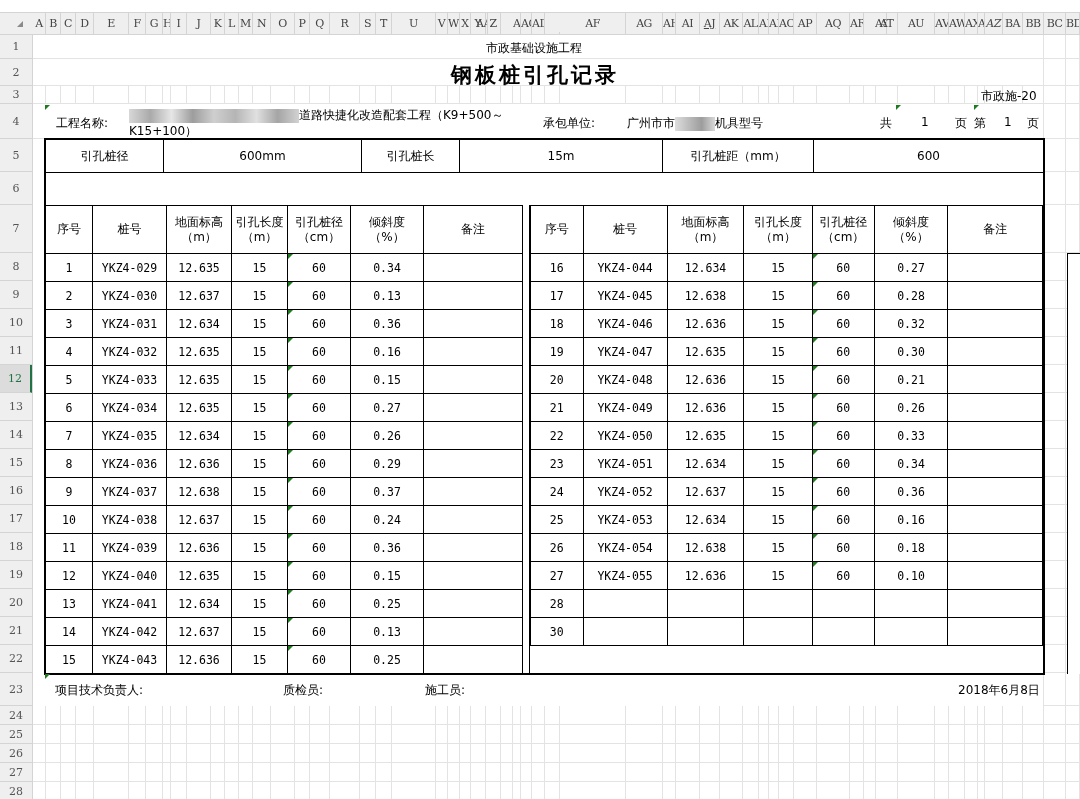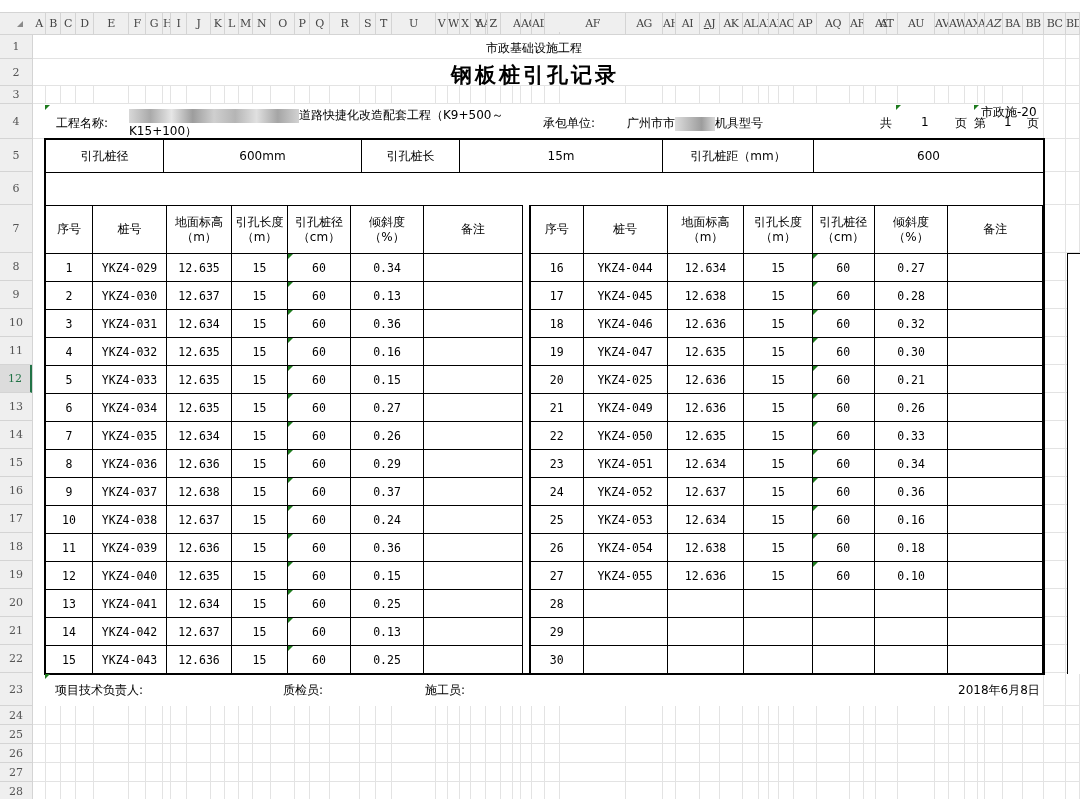--- a/index.html
+++ b/index.html
@@ -227,21 +227,21 @@
       <div style="position: absolute; left: 0px; top: 638px; width: 1010px; height: 33px; background: rgb(255, 255, 255);"></div>
       <div class="hline" style="top: 23px; width: 1010px;"></div>
       <div class="hline" style="top: 50px; width: 1010px;"></div>
       <div class="hline" style="top: 68px; width: 1010px;"></div>
       <div class="hline" style="top: 103px; width: 1010px;"></div>
     </div>
 </div>
 
 <div class="abs title-small" style="left:486px; top:40px;">市政基础设施工程</div>
 <div class="abs title-big" style="left:451px; top:61px;">钢板桩引孔记录</div>
-<div class="abs txt" style="left:981px; top:88px;margin-top:16px;">市政施-20</div>
+<div class="abs txt" style="left:981px; top:88px;">市政施-20</div>
 
 <span class="greentri" style="left:45px; top:105px;"></span>
 <div class="abs txt" style="left:56px; top:115px;">工程名称:</div>
 <div class="abs txt" style="left:129px; top:107px;">
   <span class="blur" style="width:170px;"></span><span>道路快捷化改造配套工程（K9+500～</span>
 </div>
 <div class="abs txt" style="left:129px; top:123px;">K15+100）</div>
 <div class="abs txt" style="left:543px; top:115px;">承包单位:</div>
 <div class="abs txt" style="left:627px; top:115px;">
   <span>广州市市</span><span class="blur" style="width:40px; background:linear-gradient(90deg,#dedede,#bdbdbd,#9d9d9d,#d8d8d8);"></span><span>机具型号</span>
@@ -489,21 +489,21 @@
         <td class="mono"><span>19</span></td>
         <td class="mono"><span>YKZ4-047</span></td>
         <td class="mono"><span>12.635</span></td>
         <td class="mono"><span>15</span></td>
         <td class="mono"><span class="greentri" style="left: 0px; top: 0px;"></span><span>60</span></td>
         <td class="mono"><span>0.30</span></td>
         <td class="mono"><span></span></td>
       </tr>
       <tr style="height: 28px;">
         <td class="mono"><span>20</span></td>
-        <td class="mono"><span>YKZ4-025</span></td>
+        <td class="mono"><span>YKZ4-048</span></td>
         <td class="mono"><span>12.636</span></td>
         <td class="mono"><span>15</span></td>
         <td class="mono"><span class="greentri" style="left: 0px; top: 0px;"></span><span>60</span></td>
         <td class="mono"><span>0.21</span></td>
         <td class="mono"><span></span></td>
       </tr>
       <tr style="height: 28px;">
         <td class="mono"><span>21</span></td>
         <td class="mono"><span>YKZ4-049</span></td>
         <td class="mono"><span>12.636</span></td>
@@ -561,29 +561,20 @@
         <td class="mono"><span>27</span></td>
         <td class="mono"><span>YKZ4-055</span></td>
         <td class="mono"><span>12.636</span></td>
         <td class="mono"><span>15</span></td>
         <td class="mono"><span class="greentri" style="left: 0px; top: 0px;"></span><span>60</span></td>
         <td class="mono"><span>0.10</span></td>
         <td class="mono"><span></span></td>
       </tr>
       <tr style="height: 28px;">
         <td class="mono"><span>28</span></td>
-        <td class="mono"><span></span></td>
-        <td class="mono"><span></span></td>
-        <td class="mono"><span></span></td>
-        <td class="mono"><span></span></td>
-        <td class="mono"><span></span></td>
-        <td class="mono"><span></span></td>
-      </tr>
-      <tr style="height: 28px;">
-        <td class="mono"><span>29</span></td>
         <td class="mono"><span></span></td>
         <td class="mono"><span></span></td>
         <td class="mono"><span></span></td>
         <td class="mono"><span></span></td>
         <td class="mono"><span></span></td>
         <td class="mono"><span></span></td>
       </tr>
       <tr style="height: 28px;">
         <td class="mono"><span>30</span></td>
         <td class="mono"><span></span></td>

